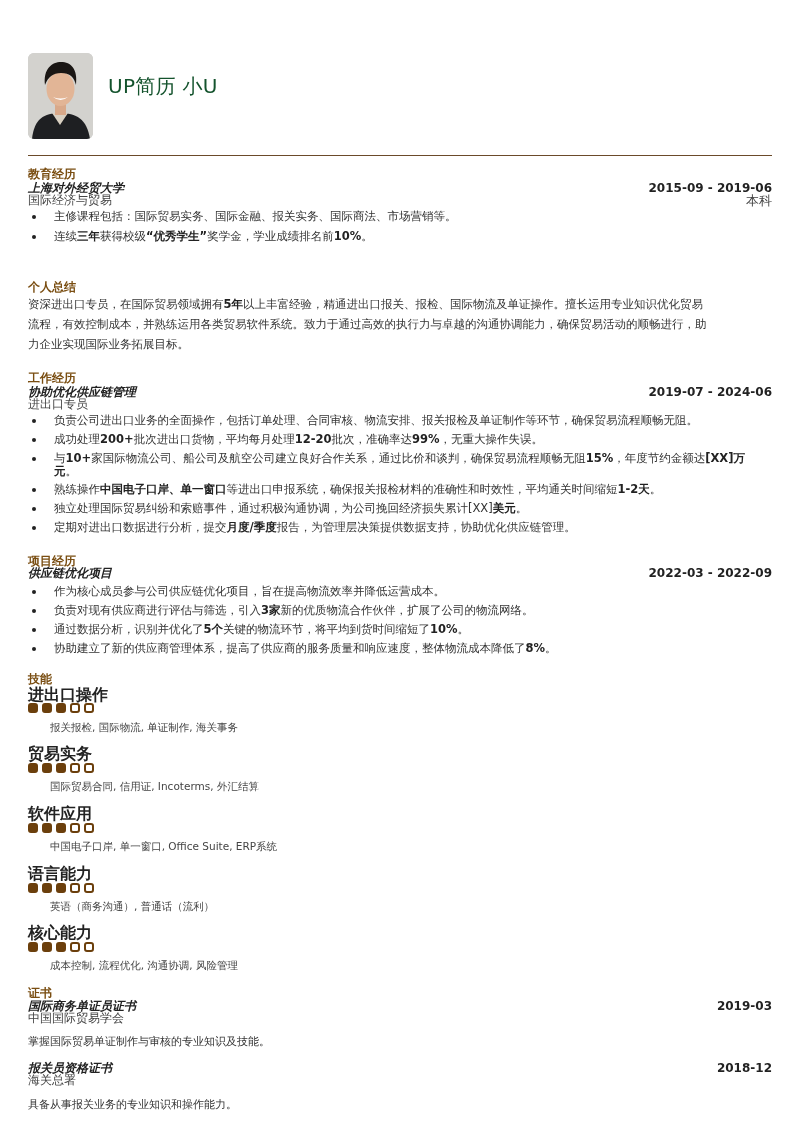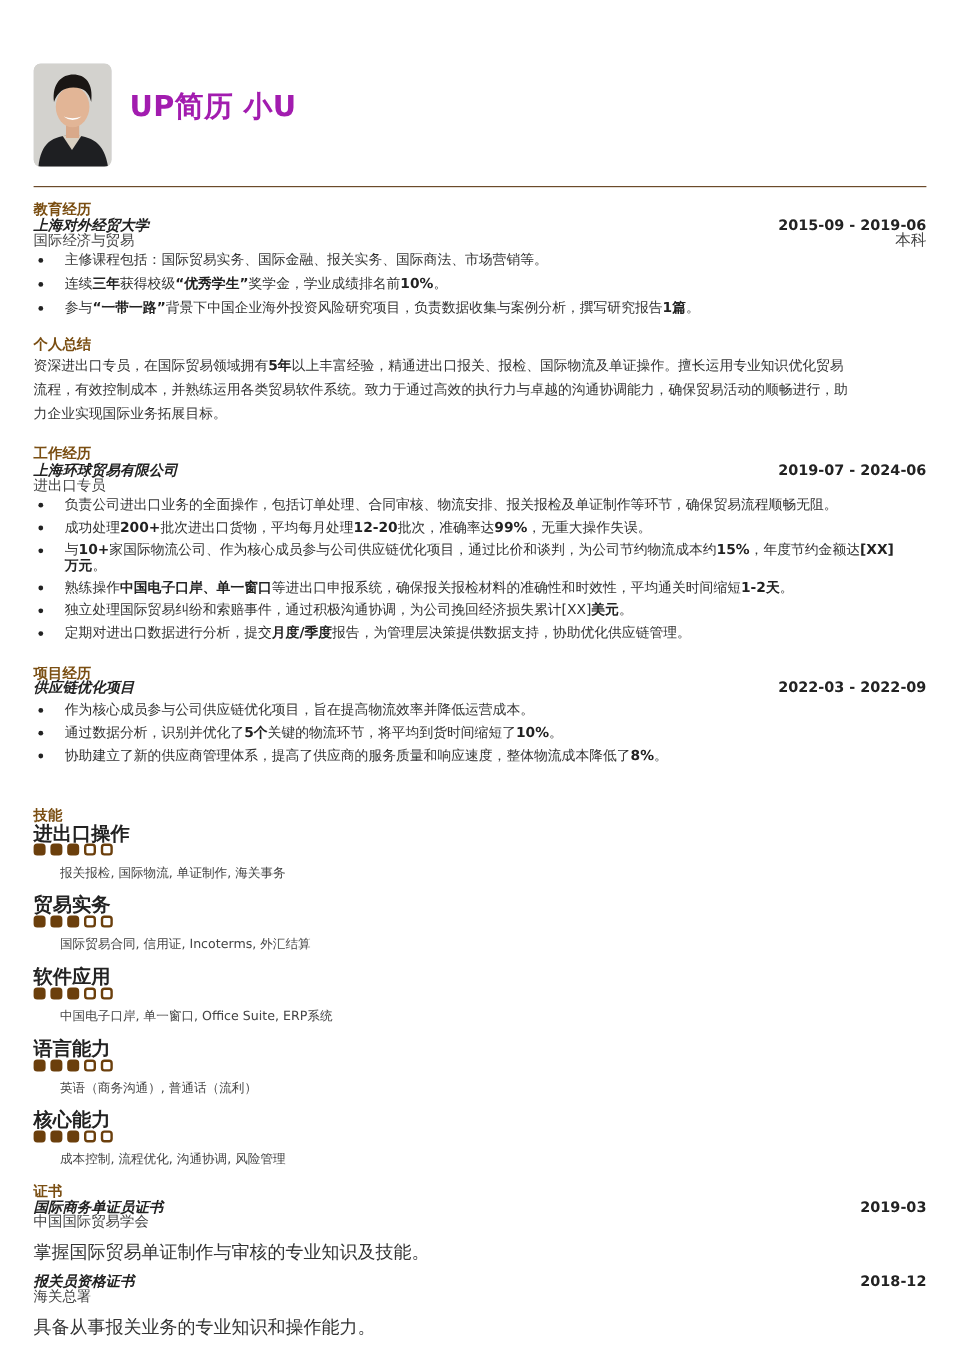--- a/index.html
+++ b/index.html
@@ -2,21 +2,21 @@
 <html><head>
 <meta charset="utf-8">
 <style>
   * { box-sizing: border-box; margin: 0; padding: 0; }
   html, body { width: 800px; height: 1130px; background: #ffffff; overflow: hidden; }
   body { font-family: "DejaVu Sans", "Liberation Sans", sans-serif; color: #333333; font-size: 12px; position: relative; }
   .page { position: absolute; left: 28px; right: 28px; top: 0; }
 
   .header { position: absolute; top: 53px; left: 0; height: 86px; width: 744px; }
   .avatar { position: absolute; left: 0; top: 0; width: 65px; height: 86px; border-radius: 6px; overflow: hidden; background: #cfcfcf; }
-  .name { position: absolute; left: 80px; top: 20px; font-size: 24px; color: #a21caf; font-weight: bold; letter-spacing: 0.3px; }
+  .name { position: absolute; left: 80px; top: 20px; font-size: 20px; color: #14532d; font-weight: normal; letter-spacing: 0.3px; }
   .contacts { position: absolute; left: 80px; top: 51px; display: flex; align-items: center; font-size: 11px; color: #444; white-space: nowrap; }
   .contact { display: flex; align-items: center; margin-right: 8px; }
   .contact svg { width: 10px; height: 10px; margin-right: 6px; }
 
   .divider { position: absolute; top: 155px; left: 0; width: 744px; height: 1px; background: #6b4a2a; }
 
   .sec-title { position: absolute; left: 0; font-size: 12px; color: #7a4e12; font-weight: bold; line-height: 14px; }
   .item-title { position: absolute; left: 0; font-size: 12px; font-weight: bold; color: #222; line-height: 14px; font-style: italic; }
   .item-sub { position: absolute; left: 0; font-size: 12px; color: #444; line-height: 13px; }
   .date { position: absolute; right: 0; font-size: 12px; font-weight: bold; color: #222; line-height: 14px; }
@@ -28,21 +28,21 @@
   b { color: #222; }
 
   .para { position: absolute; left: 0; width: 744px; font-size: 11.5px; line-height: 20px; color: #333; }
 
   .skill-name { position: absolute; left: 0; font-size: 16px; font-weight: bold; color: #222; }
   .rating { position: absolute; left: 0; display: flex; }
   .rating span { width: 10px; height: 10px; border-radius: 3px; margin-right: 4px; border: 2px solid #6b3f0c; }
   .rating span.on { background: #6b3f0c; }
   .skill-kw { position: absolute; left: 0; font-size: 10.5px; color: #444; margin-left: 22px; }
 
-  .cert-desc { position: absolute; left: 0; font-size: 15px; color: #333; }
+  .cert-desc { position: absolute; left: 0; font-size: 11px; color: #333; }
 </style>
 </head>
 <body>
 
 <div class="page">
 
   <div class="header">
     <div class="avatar">
       <svg width="65" height="86" viewBox="0 0 65 86">
         <rect width="65" height="86" fill="#d3d2ce"></rect>
@@ -60,48 +60,48 @@
   <div class="divider"></div>
 
   <div class="sec-title" style="top:167px">教育经历</div>
   <div class="item-title" style="top:181px">上海对外经贸大学</div>
   <div class="date" style="top:181px">2015-09 - 2019-06</div>
   <div class="item-sub" style="top:194px">国际经济与贸易</div>
   <div class="date-sub" style="top:194px">本科</div>
   <ul class="bullets" style="top:210px">
     <li style="height:20px"><span>主修课程包括：国际贸易实务、国际金融、报关实务、国际商法、市场营销等。</span></li>
     <li style="height:20px"><span>连续</span><b>三年</b><span>获得校级</span><b>“优秀学生”</b><span>奖学金，学业成绩排名前</span><b>10%</b><span>。</span></li>
-    <li style="height:20px"><span>参与</span><b>“一带一路”</b><span>背景下中国企业海外投资风险研究项目，负责数据收集与案例分析，撰写研究报告</span><b>1篇</b><span>。</span></li>
   </ul>
 
   <div class="sec-title" style="top:280px">个人总结</div>
   <div class="para" style="top:294px">
     <div><span>资深进出口专员，在国际贸易领域拥有</span><b>5年</b><span>以上丰富经验，精通进出口报关、报检、国际物流及单证操作。擅长运用专业知识优化贸易</span></div>
     <div><span>流程，有效控制成本，并熟练运用各类贸易软件系统。致力于通过高效的执行力与卓越的沟通协调能力，确保贸易活动的顺畅进行，助</span></div>
     <div><span>力企业实现国际业务拓展目标。</span></div>
   </div>
 
   <div class="sec-title" style="top:371px">工作经历</div>
-  <div class="item-title" style="top:385px">上海环球贸易有限公司</div>
+  <div class="item-title" style="top:385px">协助优化供应链管理</div>
   <div class="date" style="top:385px">2019-07 - 2024-06</div>
   <div class="item-sub" style="top:398px">进出口专员</div>
   <ul class="bullets" style="top:414px">
     <li style="height:19px"><span>负责公司进出口业务的全面操作，包括订单处理、合同审核、物流安排、报关报检及单证制作等环节，确保贸易流程顺畅无阻。</span></li>
     <li style="height:19px"><span>成功处理</span><b>200+</b><span>批次进出口货物，平均每月处理</span><b>12-20</b><span>批次，准确率达</span><b>99%</b><span>，无重大操作失误。</span></li>
-    <li style="height:31px;padding-right:22px"><span>与</span><b>10+</b><span>家国际物流公司、作为核心成员参与公司供应链优化项目，通过比价和谈判，为公司节约物流成本约</span><b>15%</b><span>，年度节约金额达</span><b>[XX]万元</b><span>。</span></li>
+    <li style="height:31px;padding-right:22px"><span>与</span><b>10+</b><span>家国际物流公司、船公司及航空公司建立良好合作关系，通过比价和谈判，确保贸易流程顺畅无阻</span><b>15%</b><span>，年度节约金额达</span><b>[XX]万元</b><span>。</span></li>
     <li style="height:19px"><span>熟练操作</span><b>中国电子口岸、单一窗口</b><span>等进出口申报系统，确保报关报检材料的准确性和时效性，平均通关时间缩短</span><b>1-2天</b><span>。</span></li>
     <li style="height:19px"><span>独立处理国际贸易纠纷和索赔事件，通过积极沟通协调，为公司挽回经济损失累计[XX]</span><b>美元</b><span>。</span></li>
     <li style="height:19px"><span>定期对进出口数据进行分析，提交</span><b>月度/季度</b><span>报告，为管理层决策提供数据支持，协助优化供应链管理。</span></li>
   </ul>
 
   <div class="sec-title" style="top:554px">项目经历</div>
   <div class="item-title" style="top:566px">供应链优化项目</div>
   <div class="date" style="top:566px">2022-03 - 2022-09</div>
   <ul class="bullets" style="top:585px">
     <li style="height:19px"><span>作为核心成员参与公司供应链优化项目，旨在提高物流效率并降低运营成本。</span></li>
+    <li style="height:19px"><span>负责对现有供应商进行评估与筛选，引入</span><b>3家</b><span>新的优质物流合作伙伴，扩展了公司的物流网络。</span></li>
     <li style="height:19px"><span>通过数据分析，识别并优化了</span><b>5个</b><span>关键的物流环节，将平均到货时间缩短了</span><b>10%</b><span>。</span></li>
     <li style="height:19px"><span>协助建立了新的供应商管理体系，提高了供应商的服务质量和响应速度，整体物流成本降低了</span><b>8%</b><span>。</span></li>
   </ul>
 
   <div class="sec-title" style="top:672px">技能</div>
 
   <div class="skill-name" style="top:685px">进出口操作</div>
   <div class="rating" style="top:703px">
       <span class="on"></span>
       <span class="on"></span>

